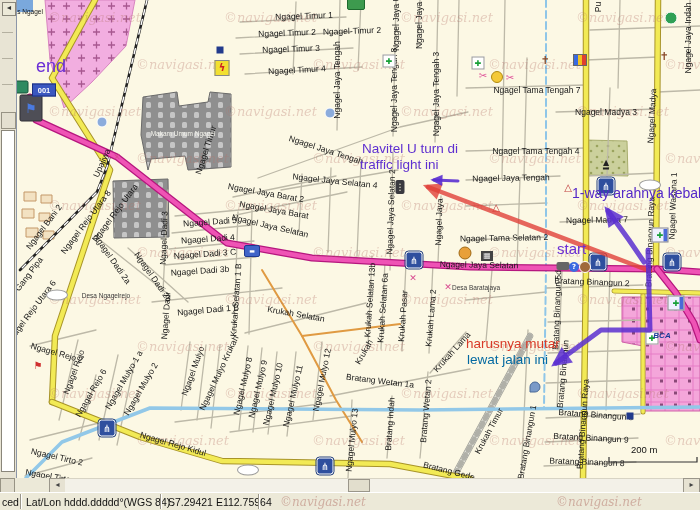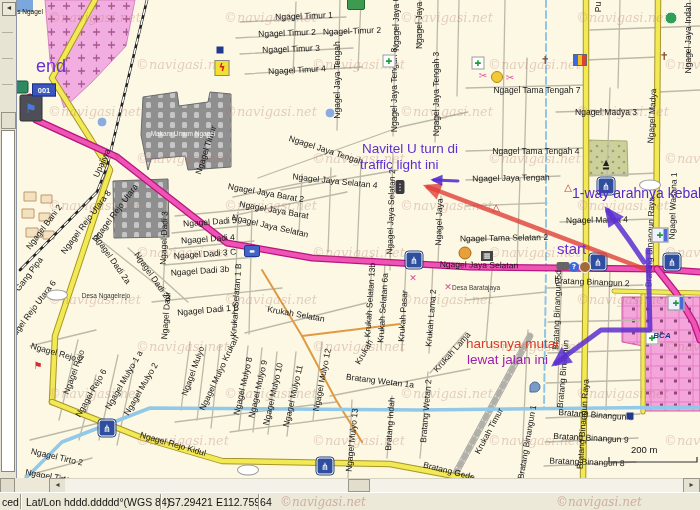--- a/index.html
+++ b/index.html
@@ -276,21 +276,21 @@
       <span class="street-label" style="left: 206px; top: 150px; transform: translate(-50%, -50%) rotate(-72deg);">Ngagel Timur</span>
       <span class="street-label" style="left: 102px; top: 163px; transform: translate(-50%, -50%) rotate(-66deg);">Upajiwa</span>
       <span class="street-label" style="left: 183px; top: 134px; transform: translate(-50%, -50%) rotate(0deg); font-size: 6.5px; color: rgb(246, 246, 238);">Makam Umum Ngagel</span>
       <span class="street-label" style="left: 537px; top: 90px; transform: translate(-50%, -50%) rotate(0deg);">Ngagel Tama Tengah 7</span>
       <span class="street-label" style="left: 606px; top: 112px; transform: translate(-50%, -50%) rotate(0deg);">Ngagel Madya 3</span>
       <span class="street-label" style="left: 536px; top: 151px; transform: translate(-50%, -50%) rotate(0deg);">Ngagel Tama Tengah 4</span>
       <span class="street-label" style="left: 688px; top: 38px; transform: translate(-50%, -50%) rotate(-90deg);">Ngagel Jaya Indah</span>
       <span class="street-label" style="left: 598px; top: 7px; transform: translate(-50%, -50%) rotate(-90deg);">Pu</span>
       <span class="street-label" style="left: 652px; top: 116px; transform: translate(-50%, -50%) rotate(-87deg);">Ngagel Madya</span>
       <span class="street-label" style="left: 511px; top: 178px; transform: translate(-50%, -50%) rotate(-1deg);">Ngagel Jaya Tengah</span>
-      <span class="street-label" style="left: 597px; top: 220px; transform: translate(-50%, -50%) rotate(-1deg);">Ngagel Madya 4</span>
+      <span class="street-label" style="left: 597px; top: 220px; transform: translate(-50%, -50%) rotate(-1deg);">Ngagel Madya 7</span>
       <span class="street-label" style="left: 504px; top: 238px; transform: translate(-50%, -50%) rotate(-1deg);">Ngagel Tama Selatan 2</span>
       <span class="street-label" style="left: 673px; top: 206px; transform: translate(-50%, -50%) rotate(-88deg);">Ngagel Wasana 1</span>
       <span class="street-label" style="left: 650px; top: 242px; transform: translate(-50%, -50%) rotate(-88deg);">Bratang Binangun Raya</span>
       <span class="street-label" style="left: 583px; top: 424px; transform: translate(-50%, -50%) rotate(-86deg);">Bratang Binangun Raya</span>
       <span class="street-label" style="left: 592px; top: 282px; transform: translate(-50%, -50%) rotate(2deg);">Bratang Binangun 2</span>
       <span class="street-label" style="left: 596px; top: 415px; transform: translate(-50%, -50%) rotate(4deg);">Bratang Binangun 5</span>
       <span class="street-label" style="left: 591px; top: 438px; transform: translate(-50%, -50%) rotate(3deg);">Bratang Binangun 9</span>
       <span class="street-label" style="left: 587px; top: 462px; transform: translate(-50%, -50%) rotate(2deg);">Bratang Binangun 8</span>
       <span class="street-label" style="left: 557px; top: 310px; transform: translate(-50%, -50%) rotate(-88deg);">Bratang Binangun 5d</span>
       <span class="street-label" style="left: 563px; top: 374px; transform: translate(-50%, -50%) rotate(-85deg);">Bratang Binangun</span>
@@ -397,21 +397,21 @@
       <div class="poi poi-dove" style="left: 535px; top: 387px;"></div>
       <div class="poi poi-blue-poi" style="left: 630px; top: 416px;"></div>
     </div>
   <div id="anno-text-layer">
       <span class="anno-text" style="left: 36px; top: 57px; font-size: 18px; color: rgb(107, 47, 214);">end</span>
       <span class="anno-text" style="left: 557px; top: 241px; font-size: 15px; color: rgb(107, 47, 214);">start</span>
       <span class="anno-text" style="left: 362px; top: 142px; font-size: 13.5px; color: rgb(94, 47, 208);">Navitel U turn di</span>
       <span class="anno-text" style="left: 360px; top: 158px; font-size: 13.5px; color: rgb(94, 47, 208);">traffic light ini</span>
       <span class="anno-text" style="left: 572px; top: 186px; font-size: 14px; color: rgb(84, 40, 200);">1-way arahnya kebalik</span>
       <span class="anno-text" style="left: 466px; top: 337px; font-size: 13.5px; color: rgb(216, 58, 40);">harusnya mutar</span>
-      <span class="anno-text" style="left: 467px; top: 353px; font-size: 13.5px; color: #a21caf;">lewat jalan ini</span>
+      <span class="anno-text" style="left: 467px; top: 353px; font-size: 13.5px; color: #0369a1;">lewat jalan ini</span>
       <span class="scale-label" style="left: 631px; top: 444px;">200 m</span>
     </div>
 <svg id="anno-svg" width="700" height="478" viewBox="0 0 700 478">
       <path d="M650,271 L428,187" fill="none" stroke="#e04038" stroke-width="4.5" opacity="0.8" stroke-linecap="round" stroke-linejoin="round"></path>
       <polygon points="422.9494542097361,185.08898267395418 442.810384276855,183.462342926189 436.75882941104334,199.45573792869143" fill="#e04038" opacity="0.8"></polygon>
       <path d="M644,262 L629,240 L608,211" fill="none" stroke="#5a2fd0" stroke-width="5" opacity="0.85" stroke-linecap="round" stroke-linejoin="round"></path>
       <polygon points="604.480941127089,206.14034727074187 623.9055875247846,216.7673464861598 608.5166872154671,227.9110329170448" fill="#5a2fd0" opacity="0.85"></polygon>
       <path d="M648,250 L650,330 L601,330 L556,363" fill="none" stroke="#5a2fd0" stroke-width="5" opacity="0.85" stroke-linecap="round" stroke-linejoin="round"></path>
       <polygon points="551.1615700248658,366.5481819817651 561.6717151375185,347.06006124858555 572.9076247464413,362.381756169844" fill="#5a2fd0" opacity="0.85"></polygon>
       <path d="M458,181 L434,180" fill="none" stroke="#5a2fd0" stroke-width="3" opacity="0.9" stroke-linecap="round" stroke-linejoin="round"></path>

